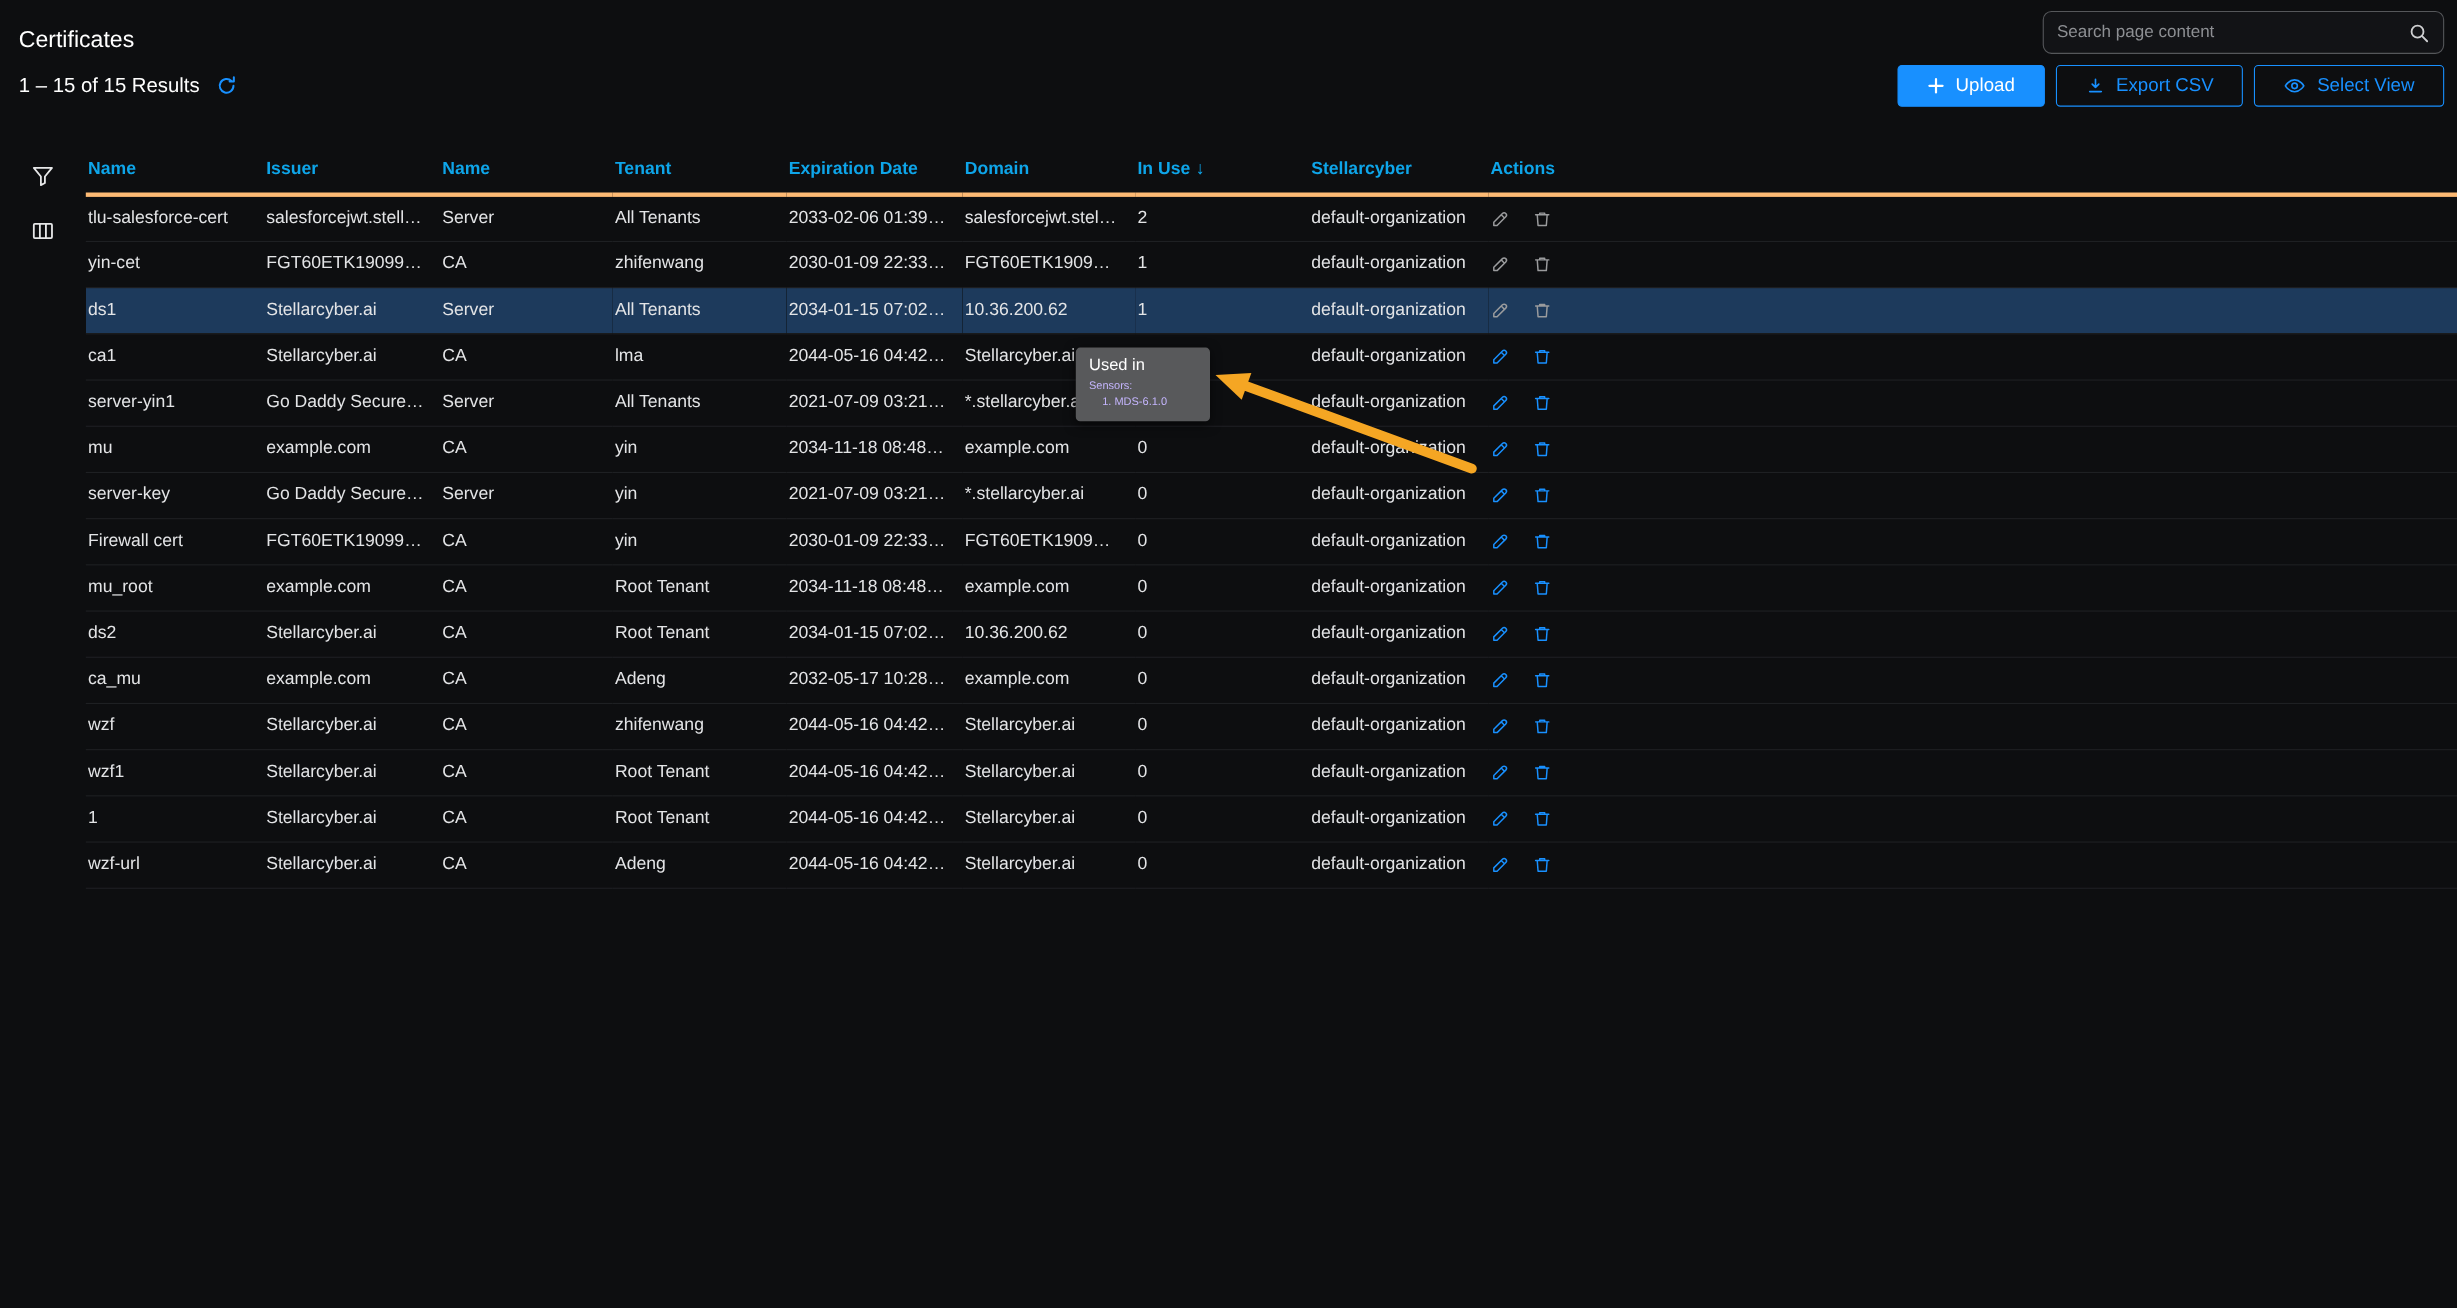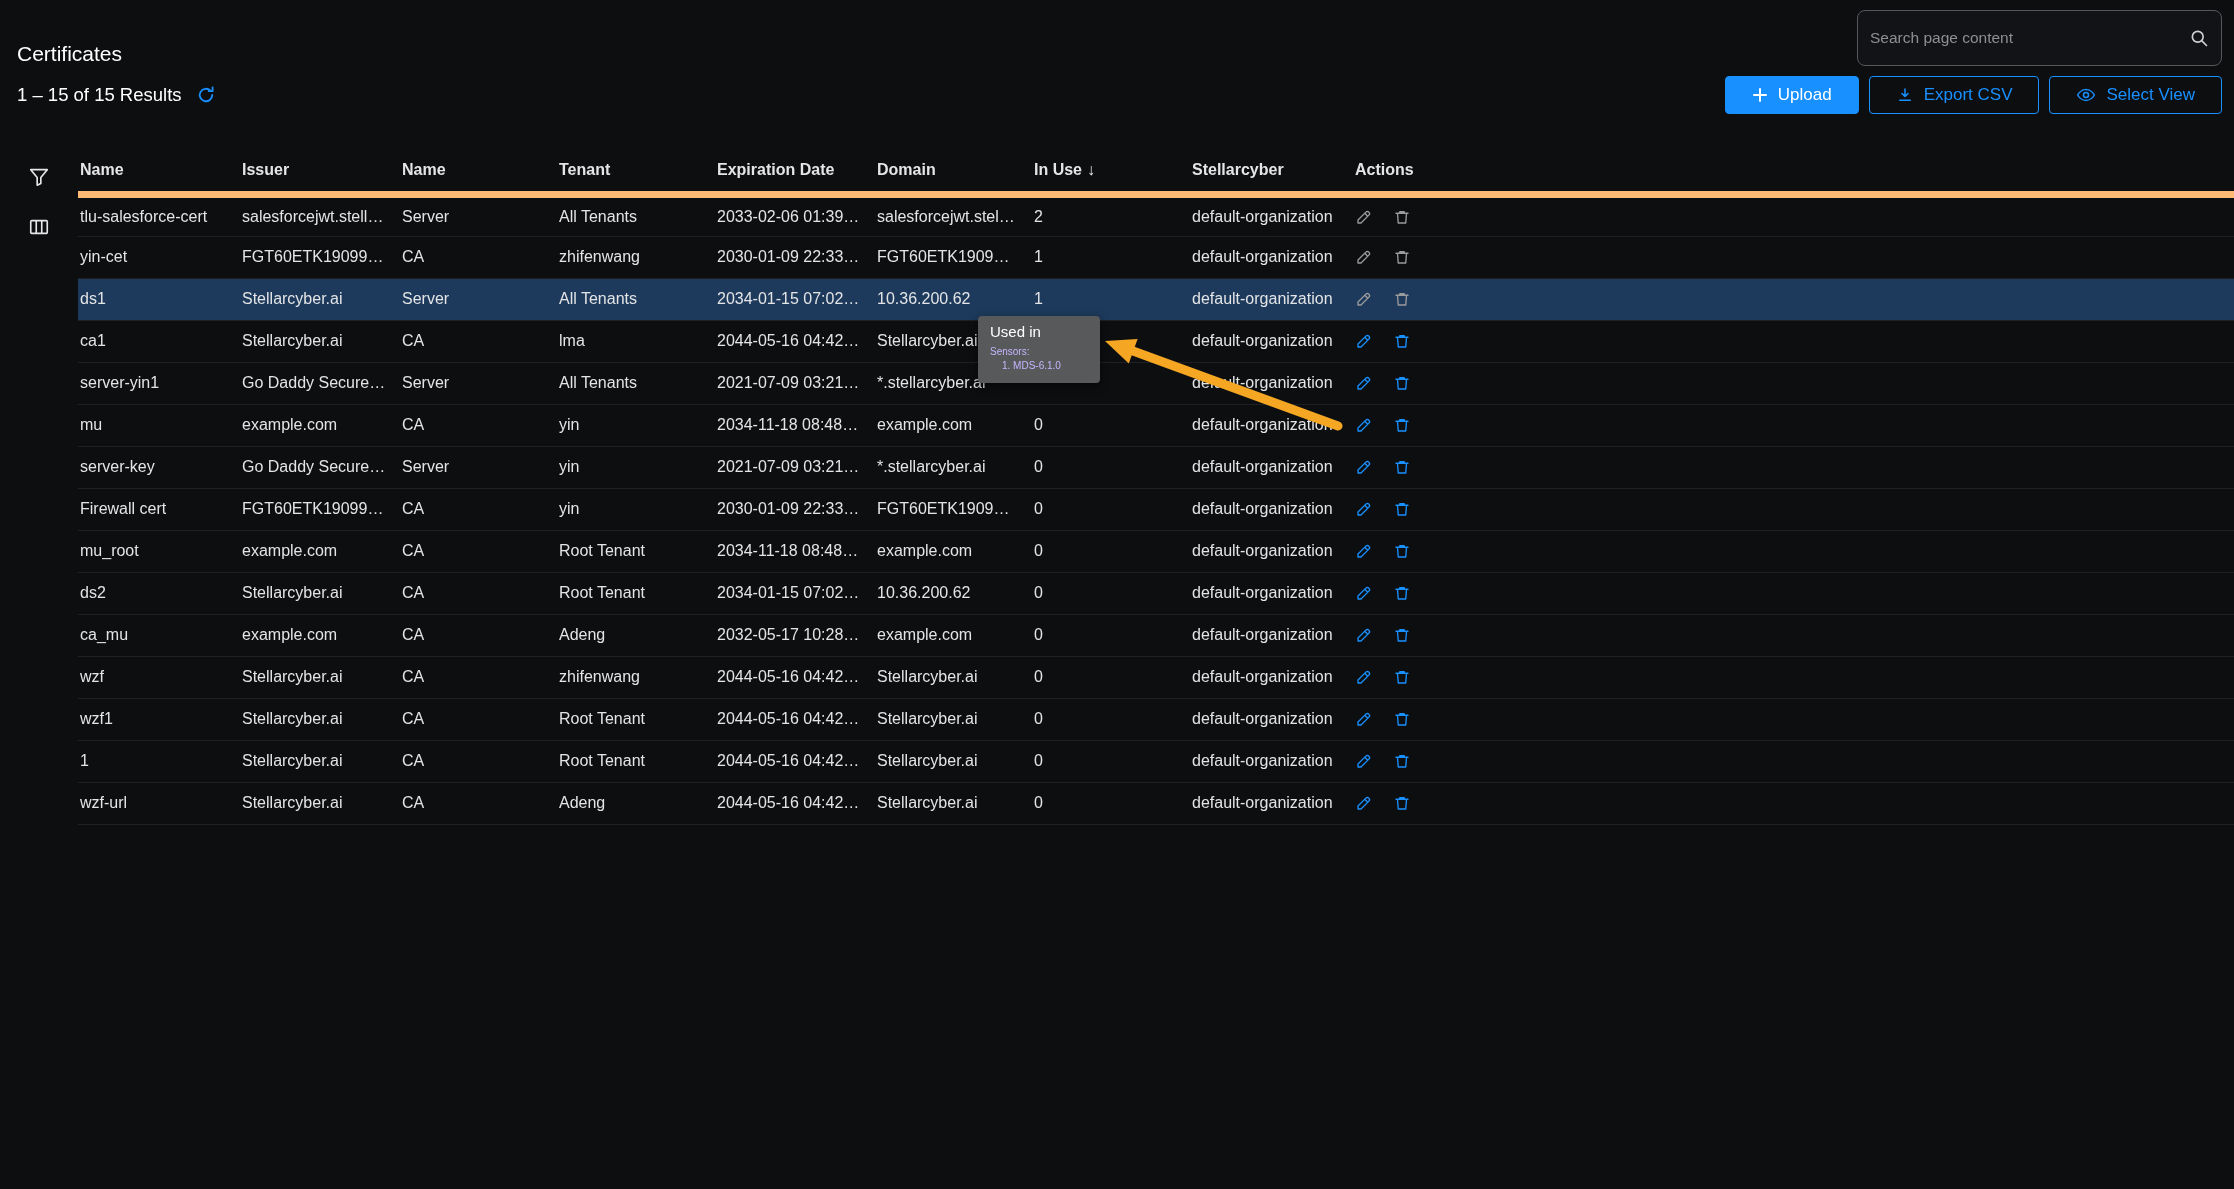--- a/index.html
+++ b/index.html
@@ -13,41 +13,41 @@
   body{
     background:#0d0e10;
     color:#e6e7e8;
     font-family:"Liberation Sans",sans-serif;
     position:relative;
     overflow:hidden;
   }
   
   .topbar{display:flex;justify-content:space-between;align-items:flex-end;padding:10px 12px 0 17px}
   .page-title{font-size:21px;font-weight:500;color:#fff}
-  .search-box{display:flex;align-items:center;width:365px;height:56px;border:1px solid #55575a;border-radius:8px;padding:0 12px;background:#121316}
+  .search-box{display:flex;align-items:center;width:365px;height:39px;border:1px solid #55575a;border-radius:8px;padding:0 12px;background:#121316}
   .search-input{flex:1;background:transparent;border:none;outline:none;color:#ddd;font-size:15.5px;font-family:inherit}
   .search-input::placeholder{color:#8d8f93}
   .search-icon{display:flex;color:#cfd0d2;cursor:pointer}
   
   .toolbar{display:flex;justify-content:space-between;align-items:center;padding:0 12px 0 17px;margin-top:10px}
   .results-area{display:flex;align-items:center;gap:14px}
   .results-text{font-size:18.5px;color:#fff}
   .refresh-btn{display:flex;color:var(--accent);cursor:pointer}
   .button-group{display:flex;gap:10px}
   .btn{display:inline-flex;align-items:center;justify-content:flex-end;gap:10px;height:38px;padding:0 26px;border-radius:4px;font-size:17px;font-family:inherit;cursor:pointer}
   .btn-primary{background:var(--accent);border:1px solid var(--accent);color:#fff}
   .btn-outline{background:transparent;border:1px solid var(--accent);color:var(--accent)}
   .btn .icn{display:flex}
   
   .content{display:flex;margin-top:36px}
   .side-rail{width:78px;display:flex;flex-direction:column;align-items:center;gap:28px;padding-top:16px;color:#e6e7e8}
   .rail-icon{display:flex;cursor:pointer}
   table.cert-table{width:2156px;border-collapse:collapse;table-layout:fixed}
   th,td{height:42px;text-align:left;vertical-align:middle;padding:0 14px 0 2px;font-size:16px;white-space:nowrap;overflow:hidden;text-overflow:ellipsis}
-  th{color:#e5e5e5;font-weight:700;height:44px;border-bottom:7px solid #fdba74;cursor:pointer}
+  th{color:#0ea5e9;font-weight:700;height:44px;border-bottom:4px solid #fdba74;cursor:pointer}
   td{color:#e3e4e6;border-bottom:1px solid #1e2023}
   tr.selected td{background:var(--row-selected)}
   .sort-arrow{margin-left:5px;font-weight:400}
   .actions-cell{color:var(--accent)}
   .actions-cell.disabled{color:#9a9b9d}
   .action-btn{display:inline-flex;margin-right:20px;cursor:pointer;vertical-align:middle}
   
   .tooltip{position:absolute;left:978px;top:316px;width:122px;background:var(--tooltip-bg);border-radius:4px;padding:7px 12px 10px;box-shadow:0 3px 10px rgba(0,0,0,.55);z-index:6}
   .tooltip-title{font-size:15px;color:#fff;margin-bottom:5px}
   .tooltip-line{font-size:10px;color:#c4b5fd;line-height:1.4}

